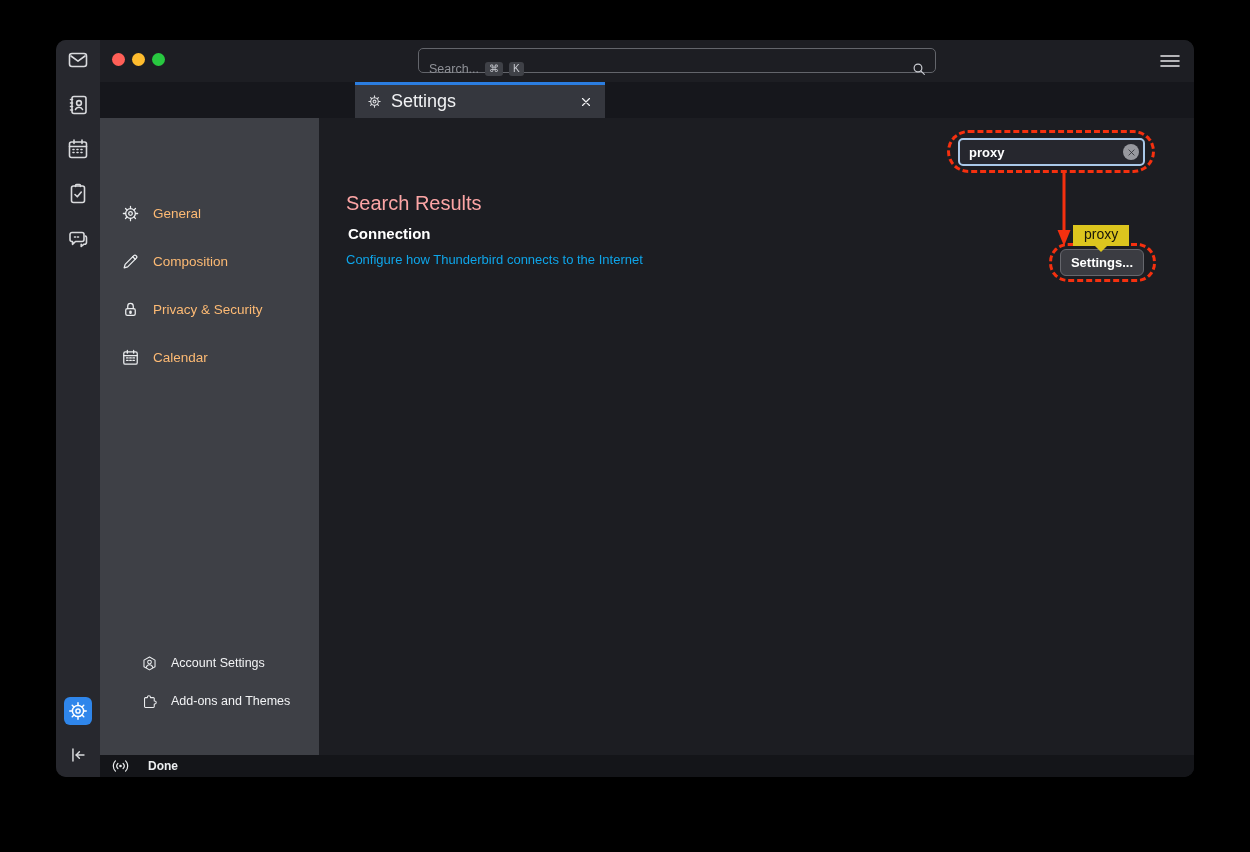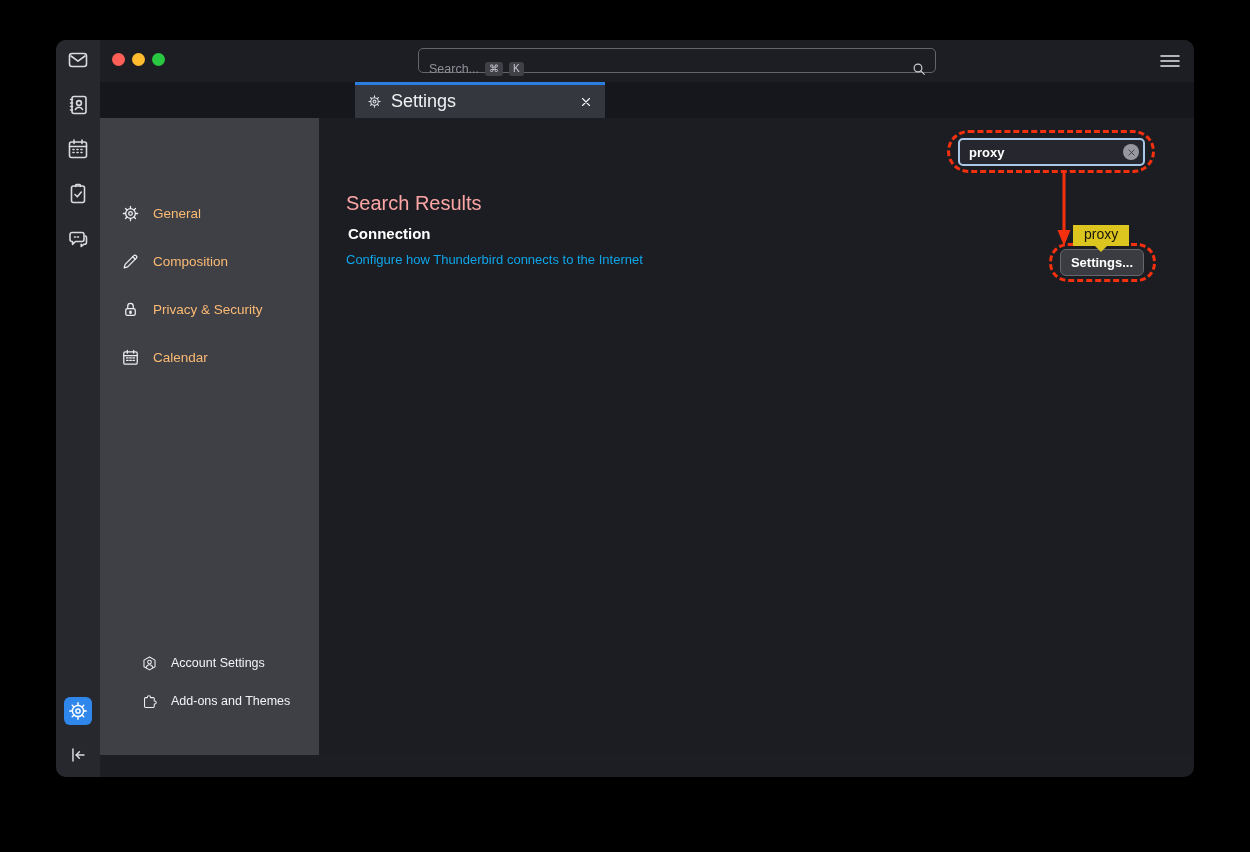--- a/index.html
+++ b/index.html
@@ -303,15 +303,24 @@
           <path d="M10 2 V62" style="stroke:#f5300f; stroke-width:3; fill:none;"></path>
           <polygon points="3.5,60 16.5,60 10,76" style="fill:#f5300f;"></polygon>
         </svg>
 
         <div class="ann ann-button"></div>
 
         <div class="tooltip">proxy</div>
       </div>
     </div>
 
+    <div class="statusbar">
+      <span style="margin-left:11px;">
+        <svg width="19" height="16" viewBox="0 0 24 20">
+            <circle cx="12" cy="10" r="1.7" style="fill:#eceef0; stroke:none;"></circle>
+            <path d="M8.7 6.8 a4.6 4.6 0 0 0 0 6.4 M15.3 6.8 a4.6 4.6 0 0 1 0 6.4 M5.6 3.6 a9 9 0 0 0 0 12.8 M18.4 3.6 a9 9 0 0 1 0 12.8"></path>
+          </svg>
+      </span>
+      <span class="status-text">Done</span>
+    </div>
 
   </div>
 </div>
 
 </body></html>

